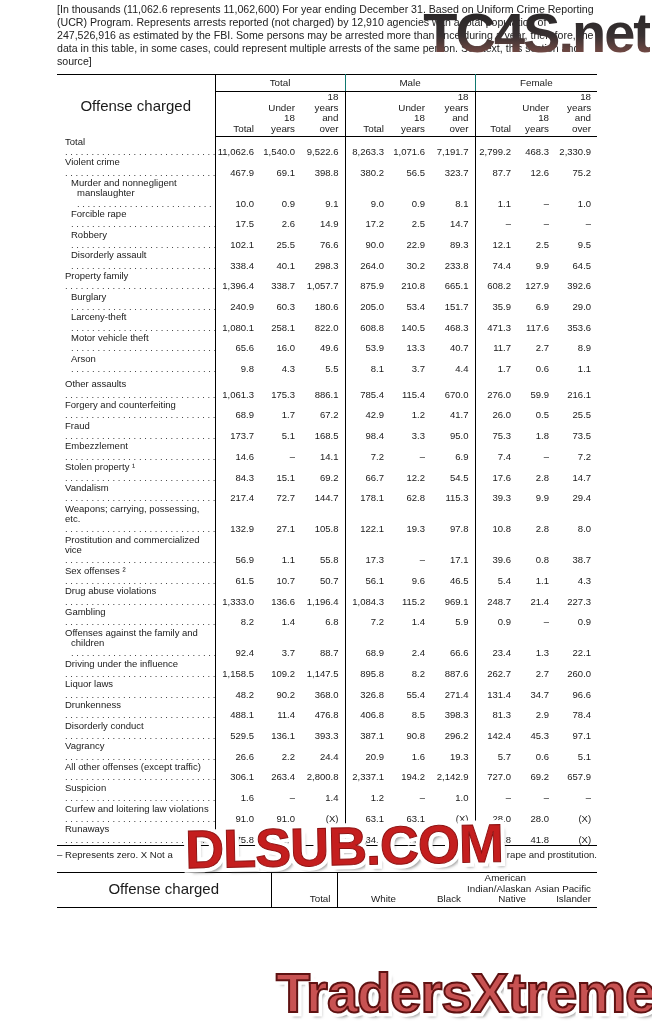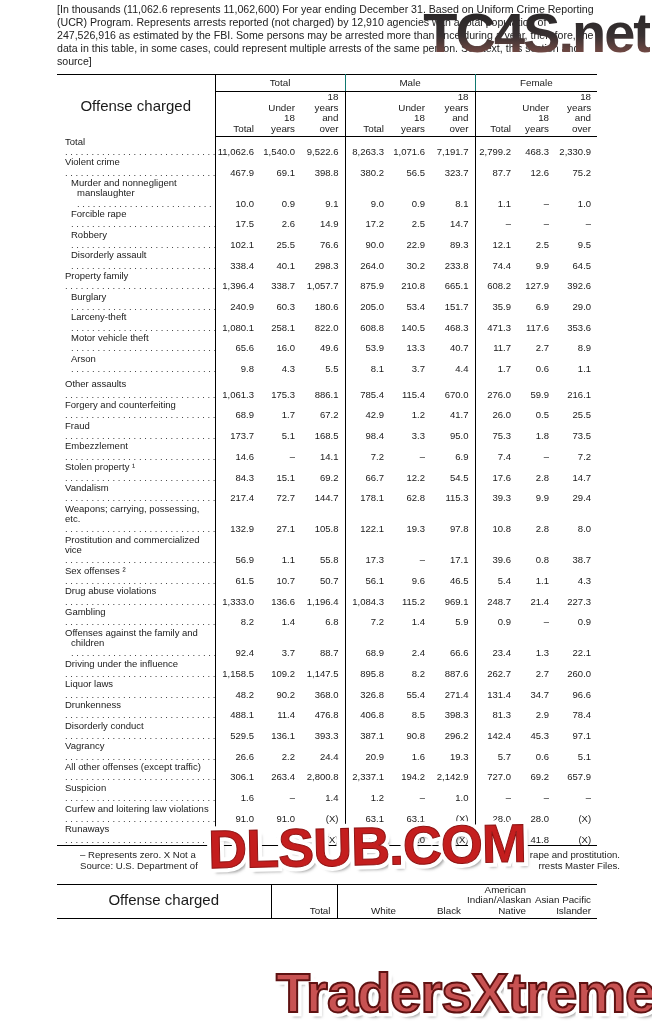--- a/index.html
+++ b/index.html
@@ -49,21 +49,21 @@
   td.lab .ldr{white-space:nowrap;color:#333;}
   .i0{padding-left:8px;}
   .i1{padding-left:14px;}
   .wrap.i0{padding-left:14px;text-indent:-6px;}
   .wrap.i1{padding-left:20px;text-indent:-6px;}
   tr.b{font-weight:bold;}
   tr.gap td{padding-bottom:5px;}
   
   .footnote{font-size:9.6px;line-height:11.5px;color:#222;margin-top:3px;}
   .fnrow{display:flex;justify-content:space-between;width:540px;}
-  #fn324{position:relative;margin-left:23px;}
+  #fn324{position:relative;}
   #t325-block{margin-top:12px;}
 </style>
 </head>
 <body>
 
 <div id="page">
 
   <div class="wm-top">TC4S.net</div>
 
   <div class="content">
@@ -493,24 +493,20 @@
             <td class="num">(X)</td>
           </tr>
         </tbody>
     </table>
 
     <div class="footnote" id="fn324">
       <div class="fnrow">
         <span>– Represents zero. X Not a</span>
         <span>rcible rape and prostitution.</span>
       </div>
-      <div class="fnrow">
-        <span>Source: U.S. Department of</span>
-        <span>rrests Master Files.</span>
-      </div>
       <div class="wm-bubble" id="wm-dlsub" style="left:128px;top:-8px;">
         <span class="back">DLSUB.COM</span>
         <span class="front">DLSUB.COM</span>
       </div>
     </div>
 
     <div id="t325-block">
 
       <table class="t325">
           <colgroup>

